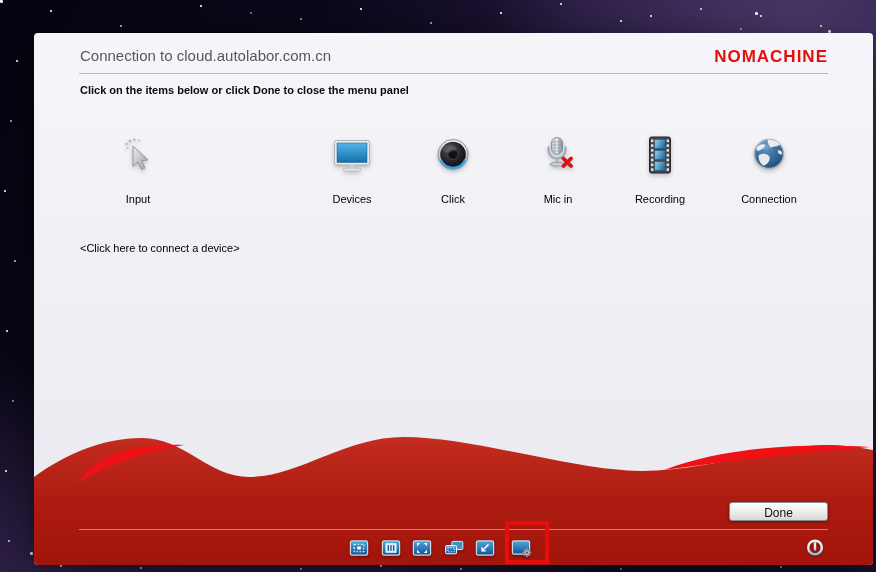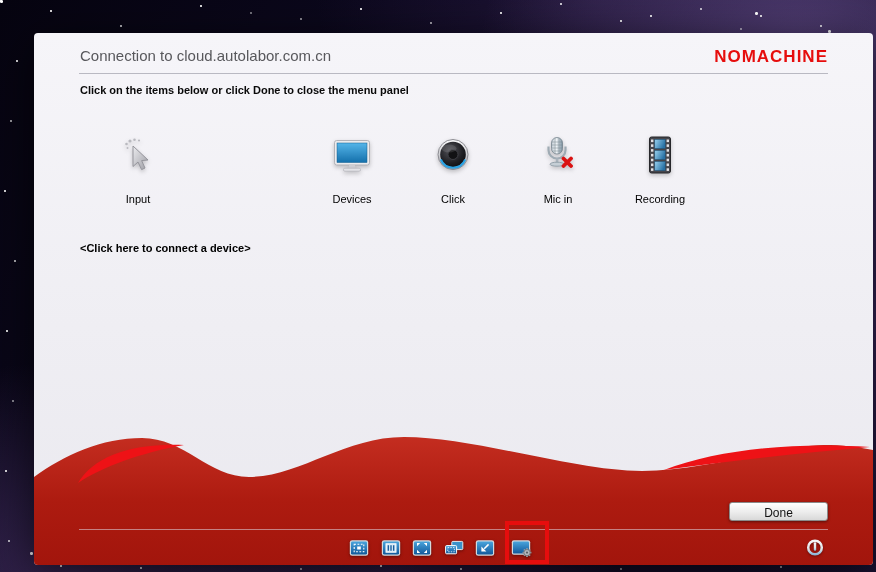--- a/index.html
+++ b/index.html
@@ -32,21 +32,21 @@
     box-shadow:0 10px 45px rgba(0,0,0,.65);}
   .panel-title{position:absolute;left:46px;top:14px;font-size:15px;color:#58585c;}
   .brand{position:absolute;right:45px;top:15px;font-size:17px;font-weight:700;letter-spacing:1px;
     color:#e60d0d;transform:scaleY(.92);transform-origin:top right;}
   .hdr-divider{position:absolute;left:45px;right:45px;top:40px;height:1px;background:#b9b9c2;}
   .instructions{position:absolute;left:46px;top:51px;font-size:11px;color:#0a0a0a;font-weight:bold;}
   .menu-item{position:absolute;top:101px;width:96px;text-align:center;cursor:pointer;}
   .menu-item svg.mi{width:44px;height:44px;display:block;margin:0 auto;
     filter:drop-shadow(0 2px 2px rgba(0,0,0,.22));}
   .menu-item .label{display:block;margin-top:15px;font-size:11px;color:#000;}
-  .device-link{position:absolute;left:46px;top:209px;font-size:11px;color:#000;cursor:pointer;font-weight:bold;}
+  .device-link{position:absolute;left:46px;top:209px;font-size:11px;color:#000;cursor:pointer;}
   .wave{position:absolute;left:0;top:382px;width:839px;height:150px;pointer-events:none;}
   .ftr-divider{position:absolute;left:45px;top:496px;width:749px;height:1px;background:rgba(220,216,228,.55);}
   .done-btn{position:absolute;left:695px;top:469px;width:99px;height:19px;border:1px solid #8a8a8a;border-radius:3px;
     background:linear-gradient(180deg,#ffffff 0%,#ececec 55%,#d9d9d9 100%);
     box-shadow:0 1px 3px rgba(0,0,0,.45);font-size:12px;color:#111;line-height:18px;cursor:pointer;}
   .tbtn{position:absolute;top:505px;width:20px;height:20px;cursor:pointer;}
   .tbtn svg{width:100%;height:100%;filter:drop-shadow(0 1px 1.5px rgba(40,0,0,.55));}
   .tbtn.w22{width:22px;}
   .hl-box{position:absolute;left:471px;top:488px;width:44px;height:43px;border:4px solid #e60d0d;box-sizing:border-box;}
   .power-btn{position:absolute;left:771px;top:504px;width:20px;height:20px;cursor:pointer;}
@@ -198,20 +198,33 @@
         <rect x="19.8" y="24.5" width="2.6" height="4.2" fill="#a9b3bc"></rect>
         <ellipse cx="21" cy="30.2" rx="7" ry="2" fill="#c6cfd6" stroke="#8795a0" stroke-width="0.8"></ellipse>
         <g stroke="#da1212" stroke-width="3.8" stroke-linecap="round">
           <line x1="27.5" y1="24.5" x2="35" y2="32"></line>
             <line x1="35" y1="24.5" x2="27.5" y2="32"></line>
         </g>
       </svg>
       <span class="label">Mic in</span>
     </div>
 
+    <div class="menu-item" style="left:687px">
+      <svg class="mi" viewBox="0 0 44 44">
+        <circle cx="22" cy="20" r="14.5" fill="url(#r-glb)" stroke="#a9aeb4" stroke-width="1.4"></circle>
+        <g fill="#eef1f3" opacity="0.95">
+          <path d="M20.5,6 C 25,5.2 30,7 33,10.2 C 30.5,13 27,12 24,13.5 C 22,11.5 20.5,8.8 20.5,6 Z"></path>
+          <path d="M9.5,13.5 C 12,10.5 16,9.3 18.5,11 C 17.5,14 13.5,16 10.5,17.2 C 9.8,16 9.3,14.8 9.5,13.5 Z"></path>
+          <path d="M12,21 C 16,18.6 20.5,19.5 22.5,22.5 C 23.5,26.5 20.5,30.5 16.5,31.8 C 13,29.5 10.8,25 12,21 Z"></path>
+          <path d="M31,16.5 C 33,15.5 34.8,17.5 35.2,19.5 C 34,21.2 32,20.3 31,18.5 Z"></path>
+        </g>
+        <ellipse cx="17.5" cy="11" rx="9" ry="4.5" fill="#fff" opacity="0.15"></ellipse>
+      </svg>
+      <span class="label">Connection</span>
+    </div>
 
     <div class="device-link">&lt;Click here to connect a device&gt;</div>
 
     <svg class="wave" viewBox="0 0 839 150" preserveAspectRatio="none">
       <path d="M0,62 C30,40 68,23 108,23 C150,23 175,62 215,62 C265,62 310,22 370,22 C440,22 540,56 608,56 C670,56 750,30 790,30 C808,30 825,32 839,35 L839,150 L0,150 Z" fill="url(#g-wave)"></path>
       <path d="M44,68 C60,42 95,28 150,30 C106,38 68,52 44,68 Z" fill="#ee1216"></path>
       <path d="M630,55 C685,34 760,27 836,32 C765,38 695,46 630,55 Z" fill="#ee1216"></path>
     </svg>
 
     <button class="done-btn">Done</button>

